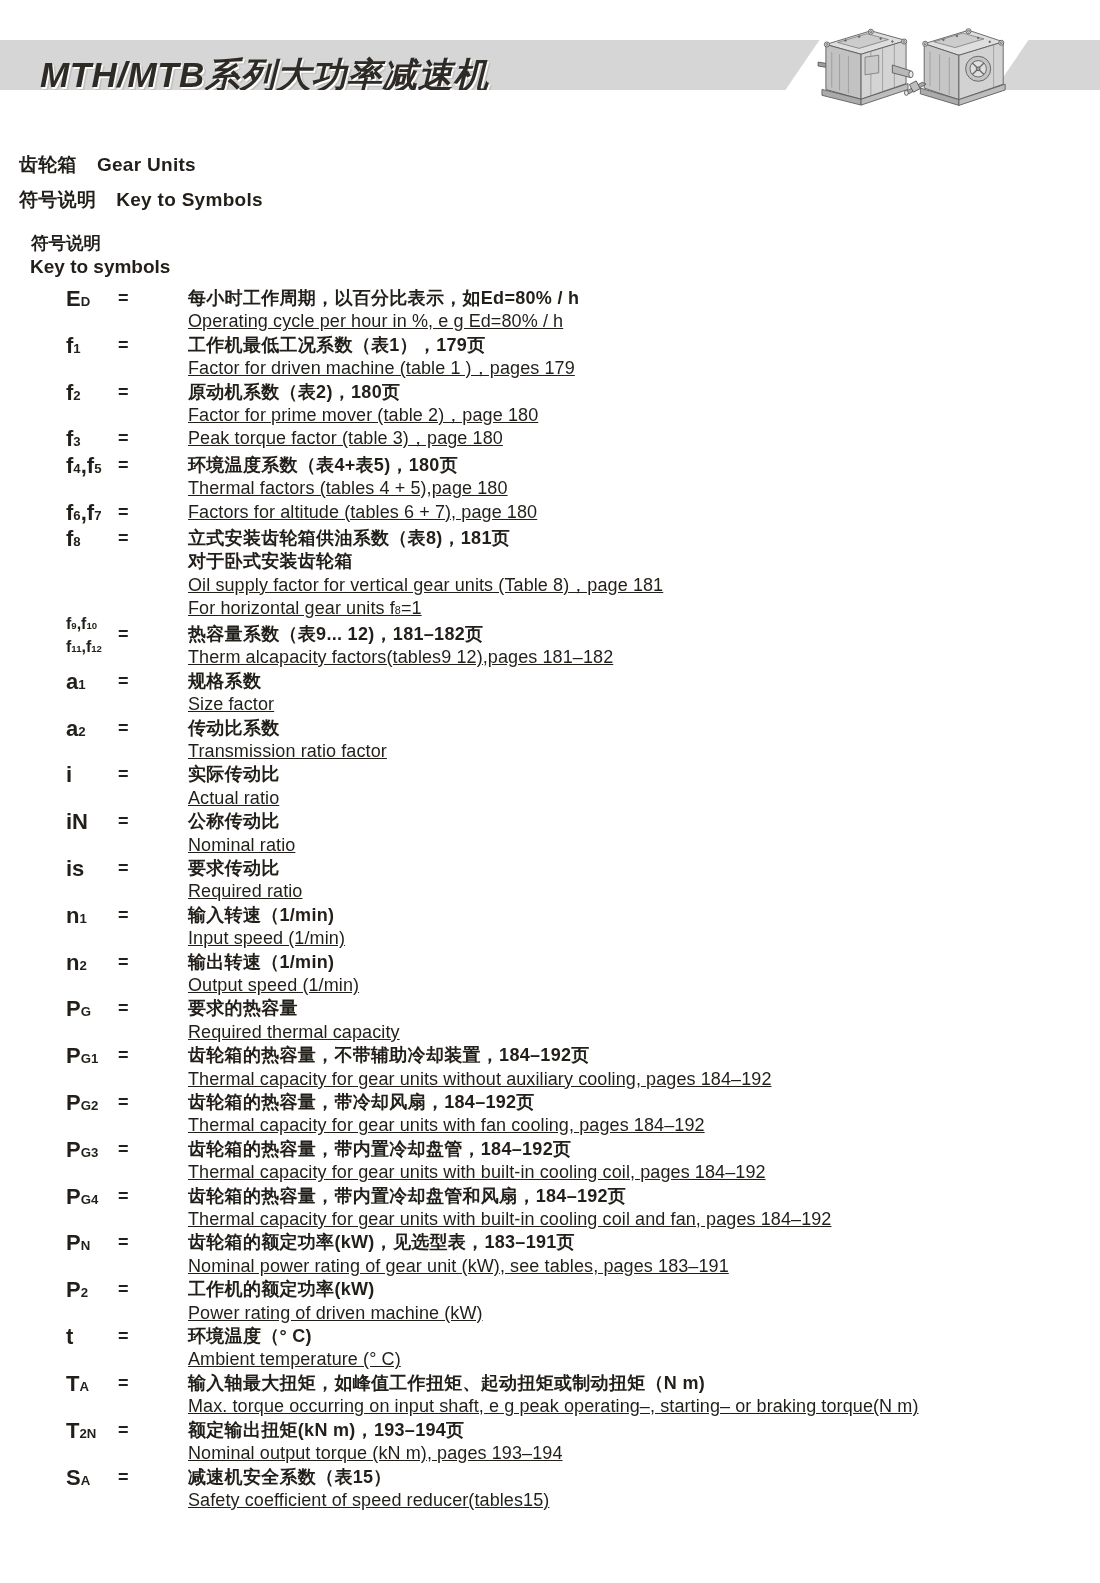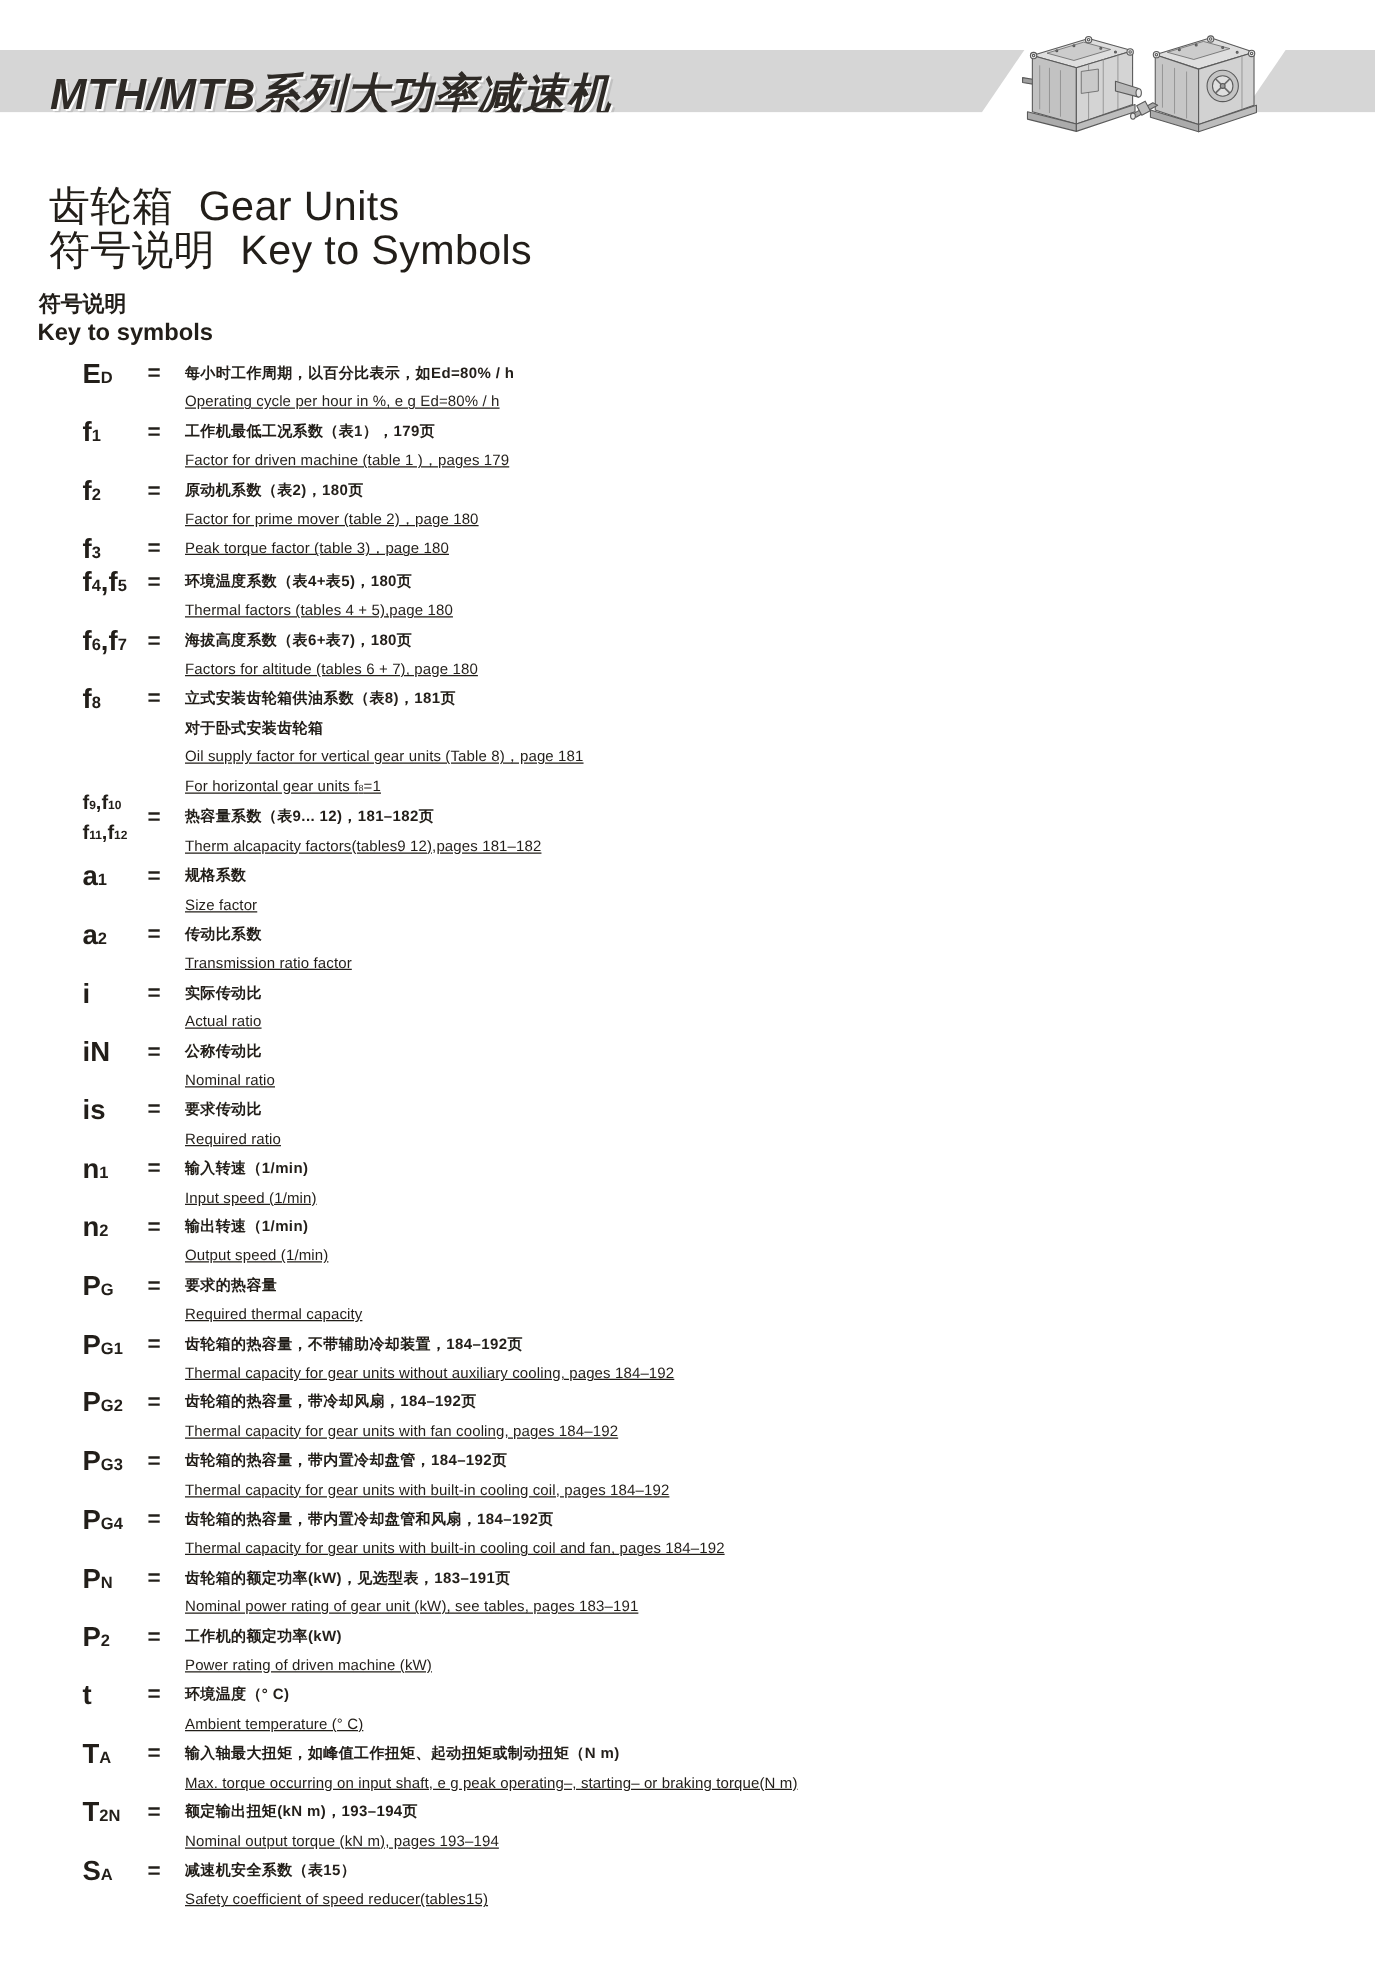--- a/index.html
+++ b/index.html
@@ -20,34 +20,34 @@
   }
   .band-title{
     position:absolute;left:28px;top:50%;transform:translateY(-53%);
     margin:12px;white-space:nowrap;
     font-size:35px;font-weight:bold;font-style:italic;letter-spacing:.5px;
     color:#2e2a26;
     text-shadow:1.5px 1.5px 0 rgba(255,255,255,.95), 3px 3px 0 rgba(130,130,130,.25);
   }
   .gear-img{position:absolute;}
   
-  .doc-title{position:absolute;left:39px;top:147px;font-size:33px;font-weight:normal;line-height:35px;letter-spacing:.3px;white-space:nowrap;}
+  .doc-title{position:absolute;left:19px;top:147px;font-size:19px;font-weight:bold;line-height:35px;letter-spacing:.3px;white-space:nowrap;}
   .doc-title .en{margin-left:20px;}
   .key-zh{position:absolute;left:31px;top:231px;font-size:17.5px;font-weight:bold;white-space:nowrap;}
   .key-en{position:absolute;left:30px;top:256px;font-size:19px;font-weight:bold;white-space:nowrap;}
   
   #symbol-list{position:absolute;left:66px;top:287px;width:1010px;}
   .sym-row{display:flex;align-items:flex-start;}
   .sym-cell{width:52px;flex:0 0 52px;}
   .sym-line{font-weight:bold;font-size:22px;line-height:23.4px;white-space:nowrap;}
   .sym-cell.multi{position:relative;top:-10px;}
   .sym-cell.multi .sym-line{font-size:16px;line-height:21.5px;}
   .eq-cell{width:30px;flex:0 0 30px;font-weight:bold;font-size:18px;line-height:23.4px;}
   .def-cell{flex:1;min-width:0;}
-  .line{font-size:12px;line-height:23.4px;white-space:nowrap;}
+  .line{font-size:18px;line-height:23.4px;white-space:nowrap;margin-left:40px;}
   .line.zh{font-weight:bold;letter-spacing:.3px;}
   .line.en{font-weight:normal;letter-spacing:.1px;text-decoration:underline;}
   .sub{font-size:.6em;}
 </style>
 </head>
 <body>
 
 <div class="page">
 
   <header>
@@ -183,21 +183,20 @@
             <div class="line zh">环境温度系数（表4+表5)，180页</div>
             <div class="line en">Thermal factors (tables 4 + 5),page 180</div>
           </div>
         </div>
         <div class="sym-row">
           <div class="sym-cell">
             <div class="sym-line">f<span class="sub">6</span>,f<span class="sub">7</span></div>
           </div>
           <div class="eq-cell">=</div>
           <div class="def-cell">
-            <div class="line zh">海拔高度系数（表6+表7)，180页</div>
             <div class="line en">Factors for altitude (tables 6 + 7), page 180</div>
           </div>
         </div>
         <div class="sym-row">
           <div class="sym-cell">
             <div class="sym-line">f<span class="sub">8</span></div>
           </div>
           <div class="eq-cell">=</div>
           <div class="def-cell">
             <div class="line zh">立式安装齿轮箱供油系数（表8)，181页</div>

